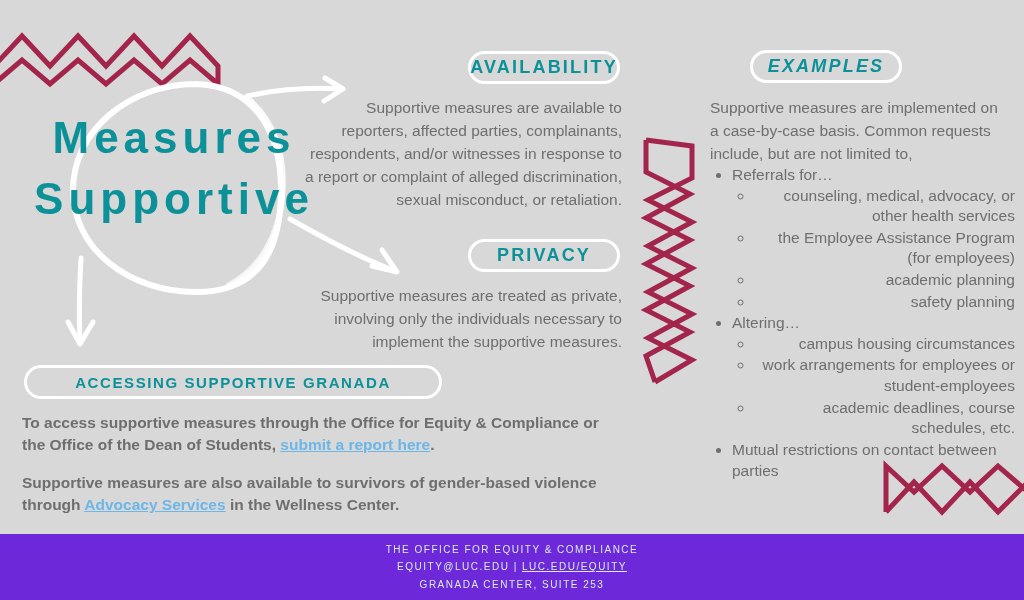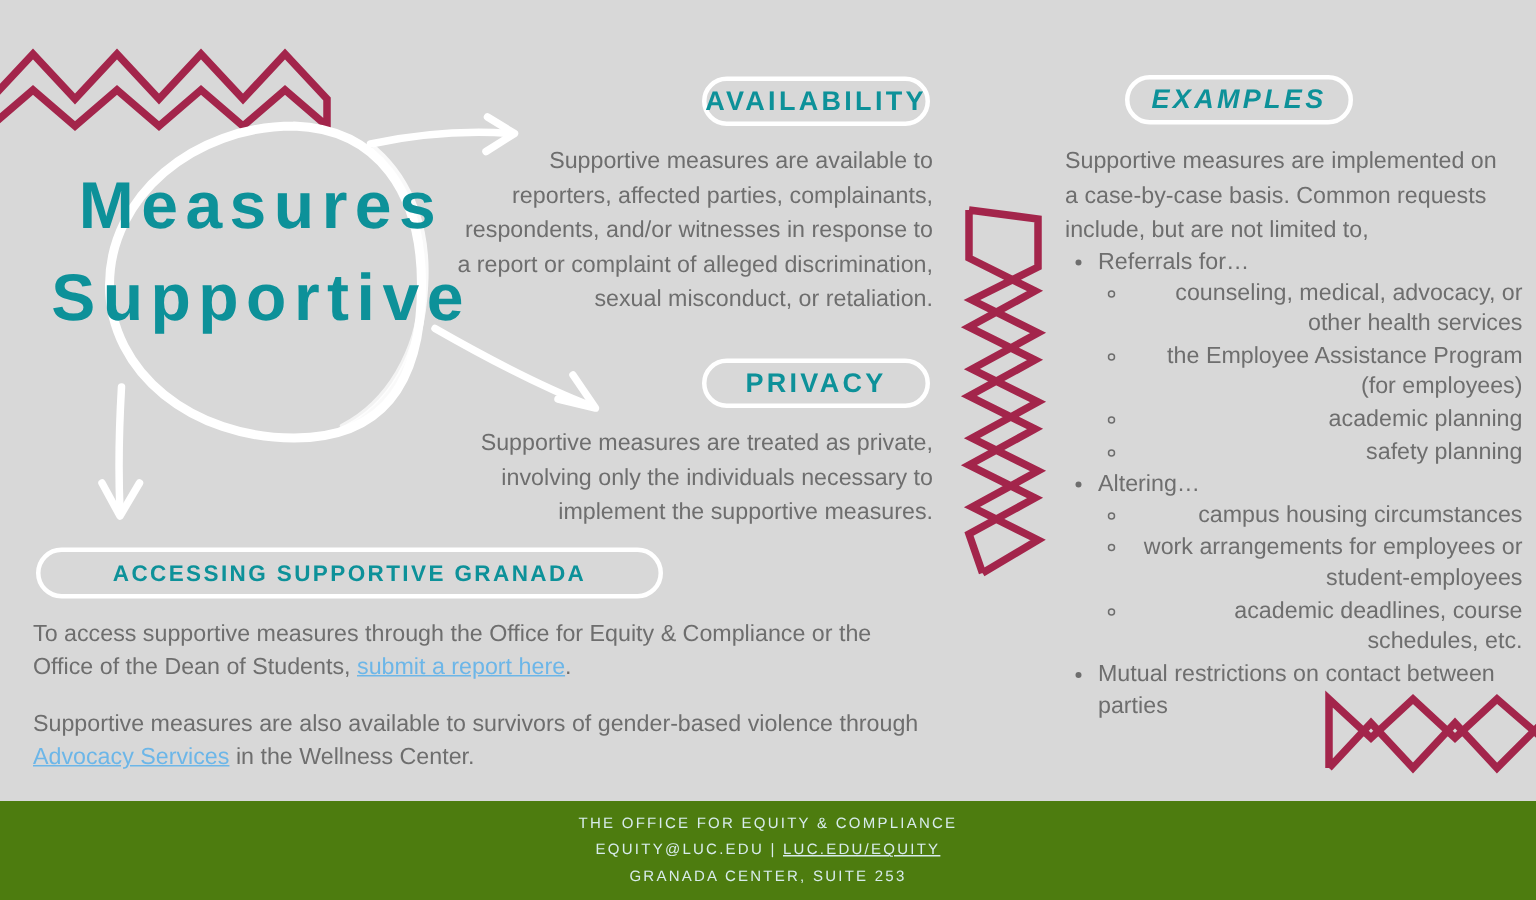--- a/index.html
+++ b/index.html
@@ -101,35 +101,35 @@
     text-align: right;
   }
   .bullets li { margin: 0 0 1px 0; }
 
   
   .access-para {
     position: absolute;
     color: #6e6e6e;
     font-size: 15.5px;
     line-height: 1.45;
-    left: 22px; width: 600px;
+    left: 22px; width: 600px; font-weight: bold;
   }
   #access-para-1 { top: 412px; }
   #access-para-2 { top: 472px; }
   .link {
     color: #6cb6e8;
     text-decoration: underline;
   }
 
   
   .footer {
     position: absolute;
     left: 0; bottom: 0;
     width: 1024px; height: 66px;
-    background: #4d7c0f;
+    background: #6d28d9;
     display: flex;
     flex-direction: column;
     align-items: center;
     justify-content: center;
   }
   .footer-line {
     color: #d8ecec;
     font-size: 10px;
     letter-spacing: 1.5px;
     line-height: 1.75;

